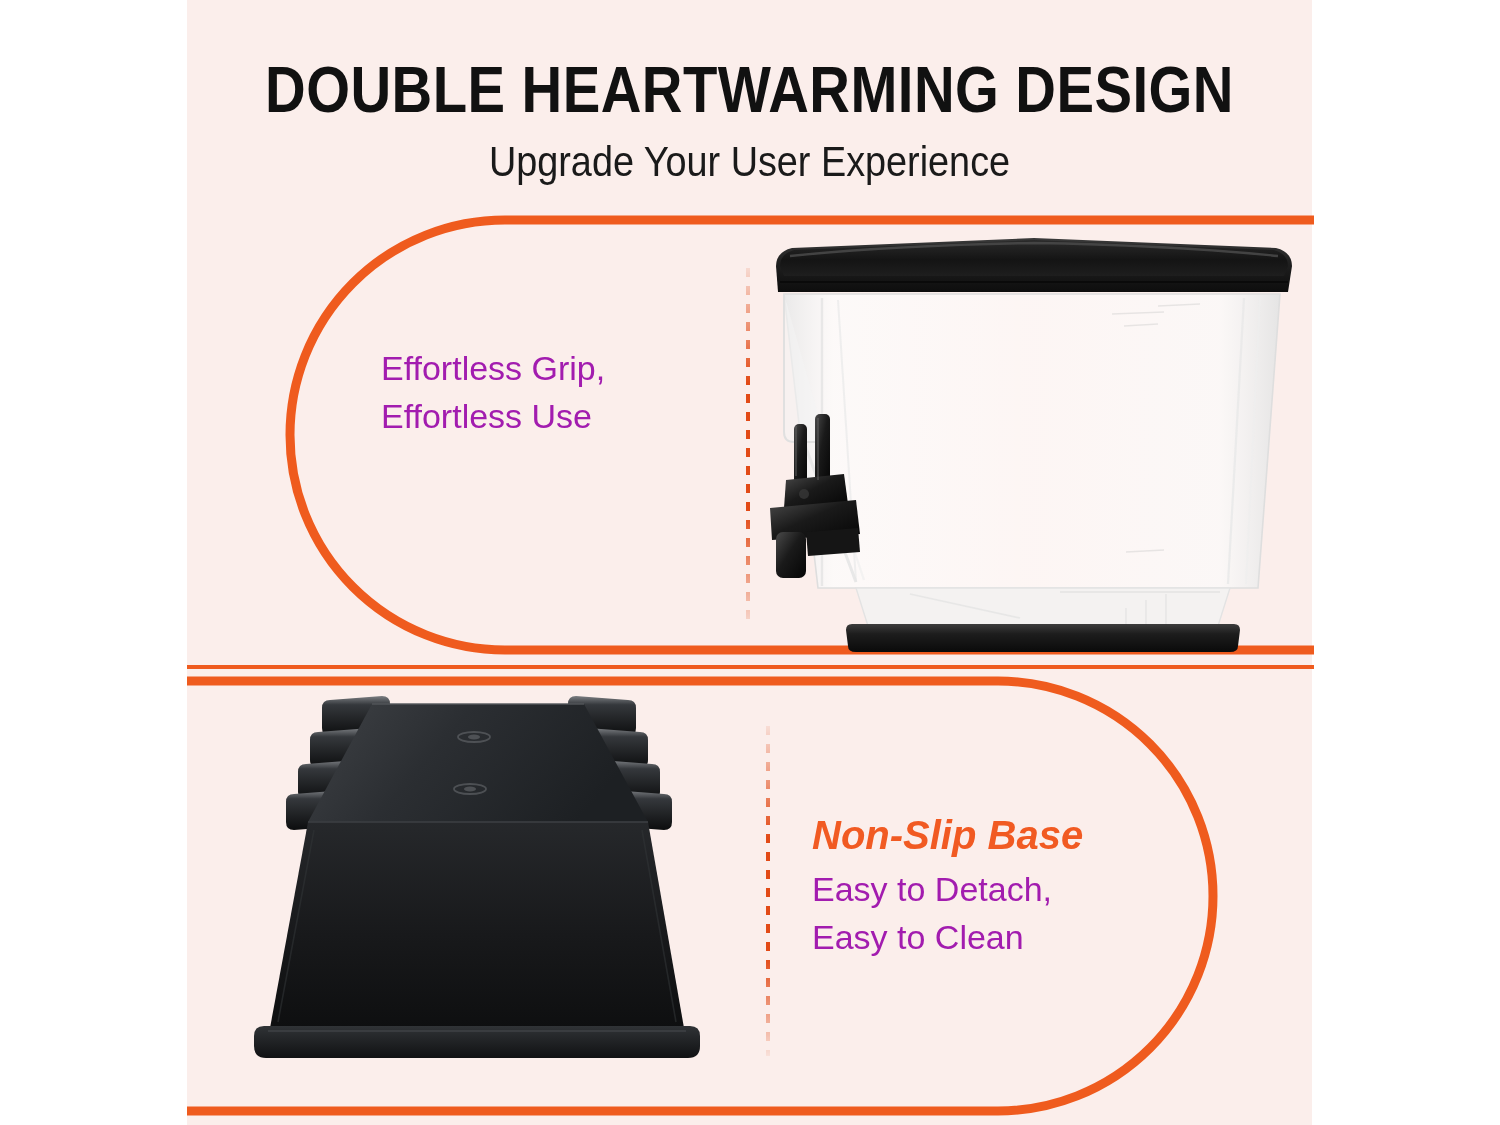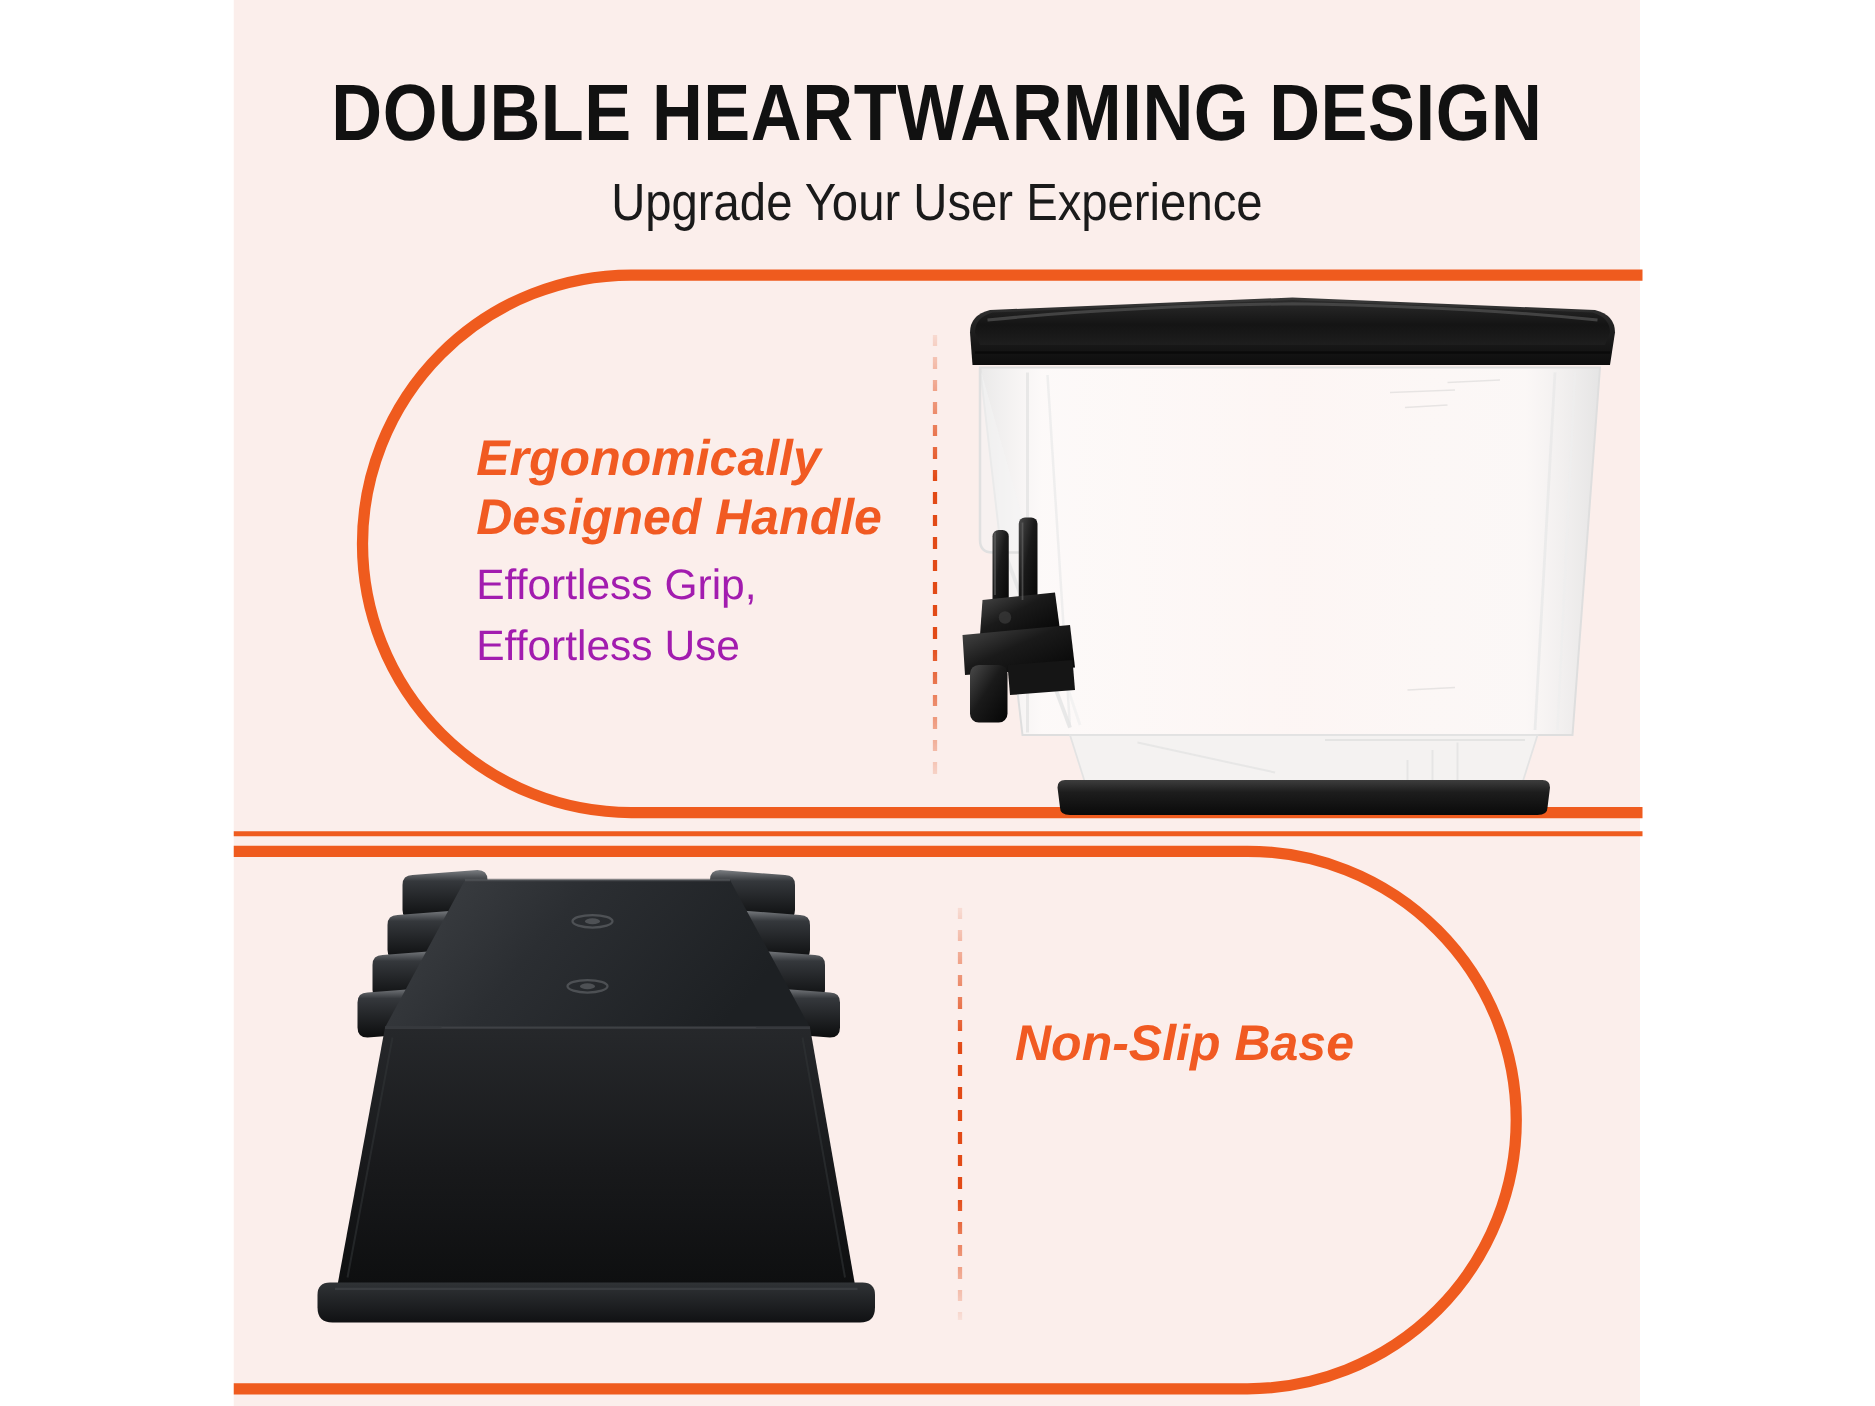--- a/index.html
+++ b/index.html
@@ -165,28 +165,28 @@
 
     <line x1="187" y1="667" x2="1314" y2="667" stroke="#ef5b1e" stroke-width="4"></line>
 
     <path d="M 187 681 L 998 681 A 215 215 0 0 1 998 1111 L 187 1111" fill="none" stroke="#ef5b1e" stroke-width="9" stroke-linecap="butt"></path>
   </svg>
 
   <div class="dash dash-top"></div>
   <div class="dash dash-bottom"></div>
 
   <div class="feature" id="feature-handle">
-    <p class="feature-title">Ergonomically
-Designed Handle</p>
     <p class="feature-body">Effortless Grip,
 Effortless Use</p>
   </div>
 
   <div class="feature" id="feature-base">
     <p class="feature-title">Non-Slip Base</p>
+    <p class="feature-body">Easy to Detach,
+Easy to Clean</p>
   </div>
 
   <div class="dispenser">
     <svg class="art-svg" viewBox="0 0 560 420" preserveAspectRatio="none">
       <defs>
         <linearGradient id="lidTop" x1="0" y1="0" x2="0" y2="1">
           <stop offset="0%" stop-color="#2b2b2b"></stop>
           <stop offset="55%" stop-color="#141414"></stop>
           <stop offset="100%" stop-color="#1e1e1e"></stop>
         </linearGradient>

